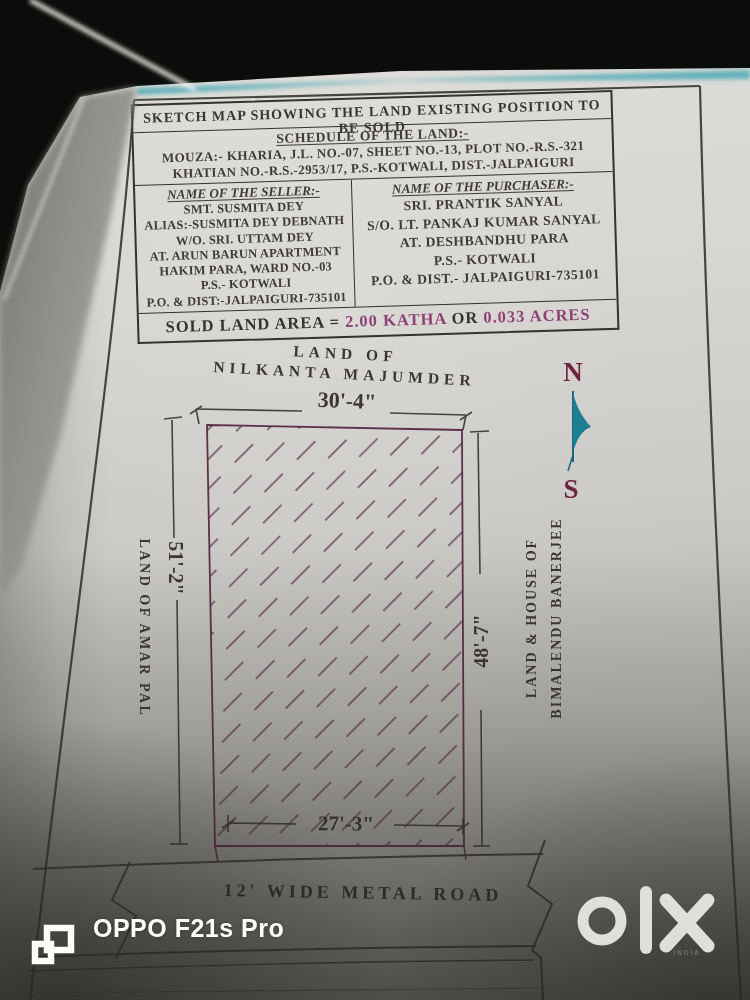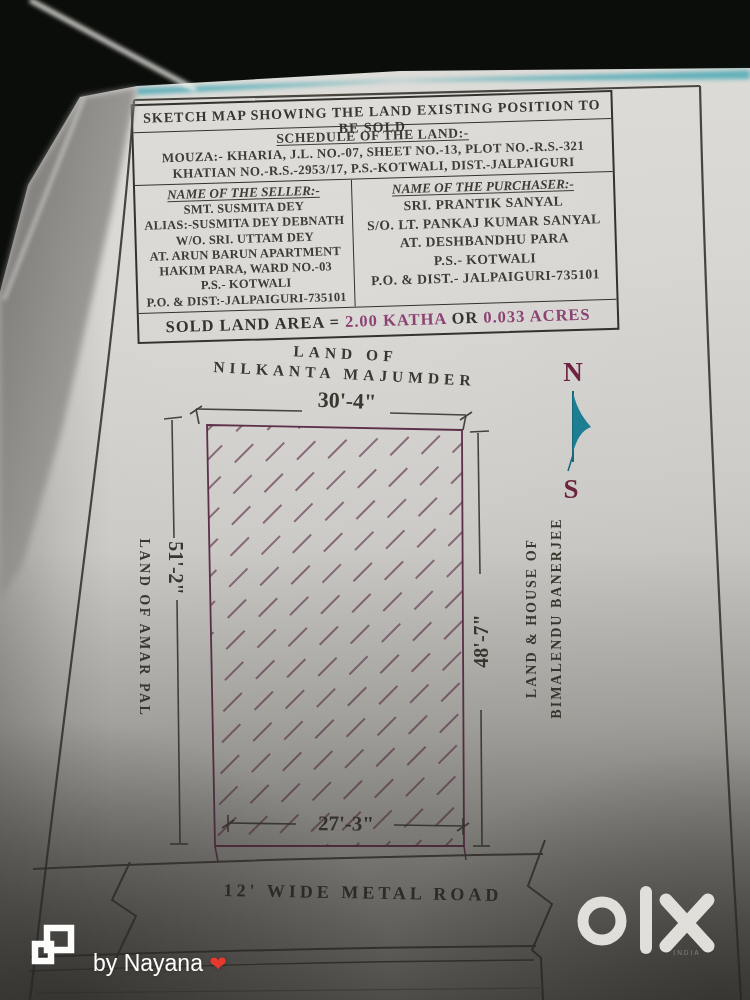--- a/index.html
+++ b/index.html
@@ -202,24 +202,21 @@
     <polygon points="137,88 750,70 750,79 400,81 137,95" fill="#2d9fae" opacity=".7" filter="url(#b2)"></polygon>
     <polygon points="0,292 28,185 80,97 137,87 112,210 62,430 22,565 0,600" fill="url(#wedge)" opacity=".9" filter="url(#b3)"></polygon>
     <line x1="30" y1="0" x2="196" y2="90" stroke="#f2f1ec" stroke-width="5" opacity=".85" filter="url(#b2)"></line>
     <line x1="84" y1="98" x2="4" y2="300" stroke="#efeee9" stroke-width="3" opacity=".6" filter="url(#b2)"></line>
   </svg>
 
   <svg class="wm cam-icon" viewBox="0 0 46 46">
     <rect x="17" y="4" width="24" height="22" fill="none" stroke="#fdfdfb" stroke-width="6.5"></rect>
     <rect x="5" y="20" width="16" height="17" fill="none" stroke="#fdfdfb" stroke-width="6.5"></rect>
   </svg>
-  <div class="wm wm-author">
-    <span>by Nayana</span>
-    <span class="wm-heart">❤</span>
-  </div>
+  <div class="wm wm-device">OPPO F21s Pro</div>
   <svg class="wm olx" viewBox="0 0 150 80">
     <g fill="none" stroke="#e6e5e0" opacity=".96">
       <circle cx="28" cy="41" r="19" stroke-width="11"></circle>
       <line x1="72" y1="12" x2="72" y2="68" stroke-width="12" stroke-linecap="round"></line>
       <line x1="92" y1="20" x2="134" y2="66" stroke-width="13" stroke-linecap="round"></line>
       <line x1="134" y1="20" x2="92" y2="66" stroke-width="13" stroke-linecap="round"></line>
     </g>
     <text x="113" y="75" font-size="6.5" letter-spacing="2" fill="#d8d7d2" opacity=".4" font-family="Liberation Sans, sans-serif" text-anchor="middle">INDIA</text>
   </svg>
 

